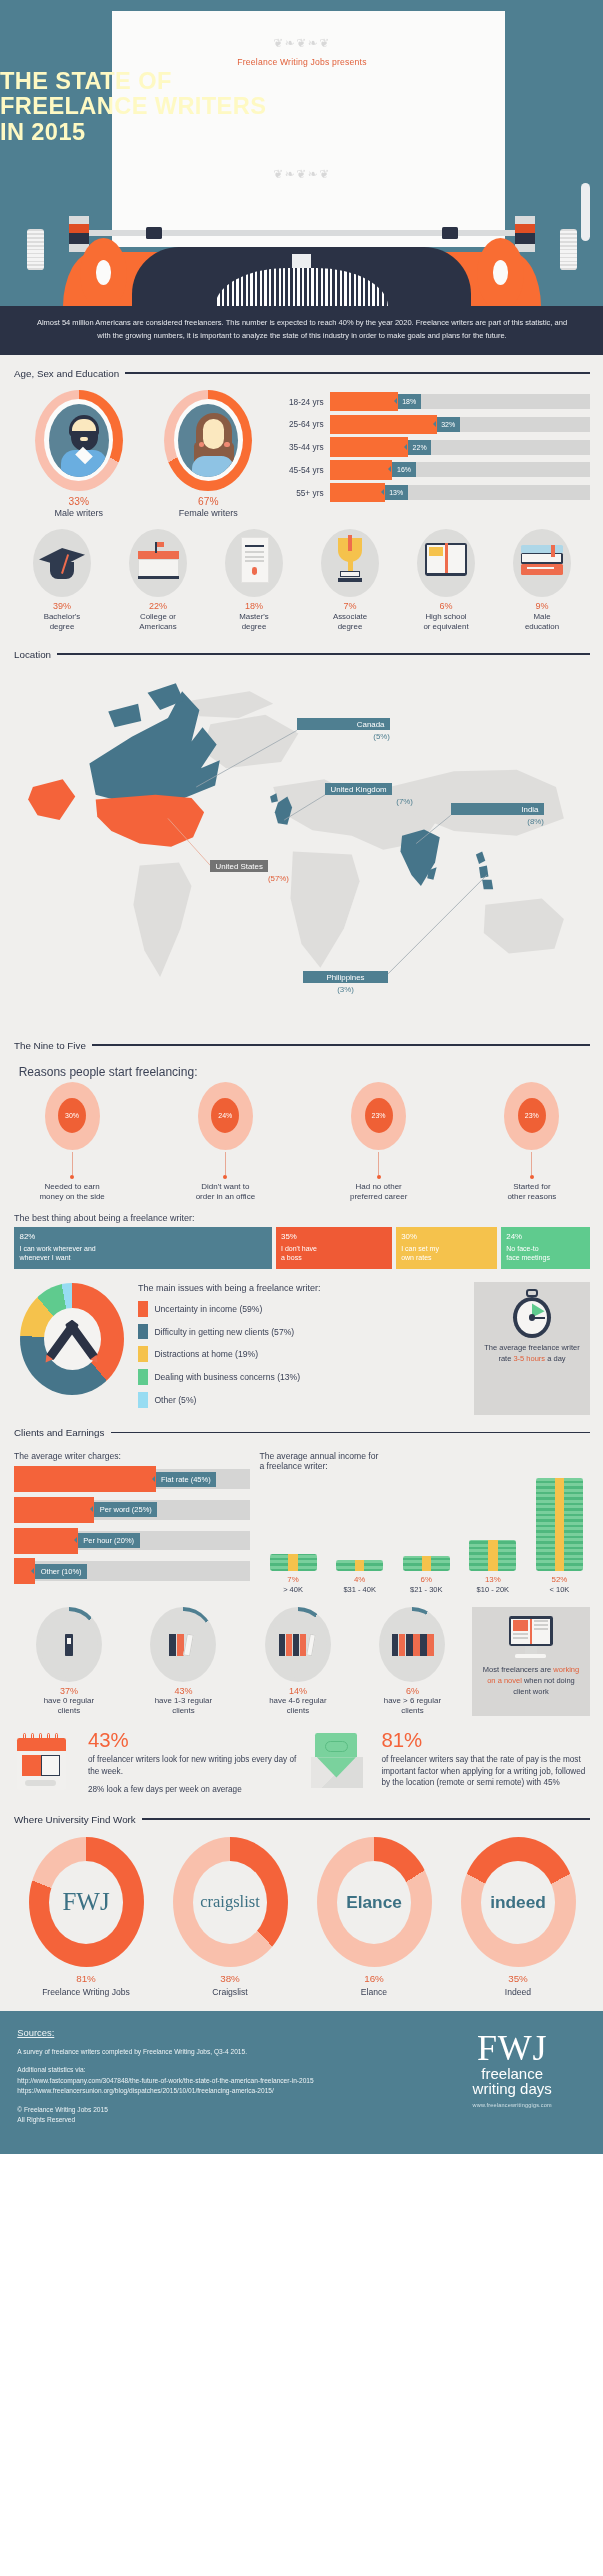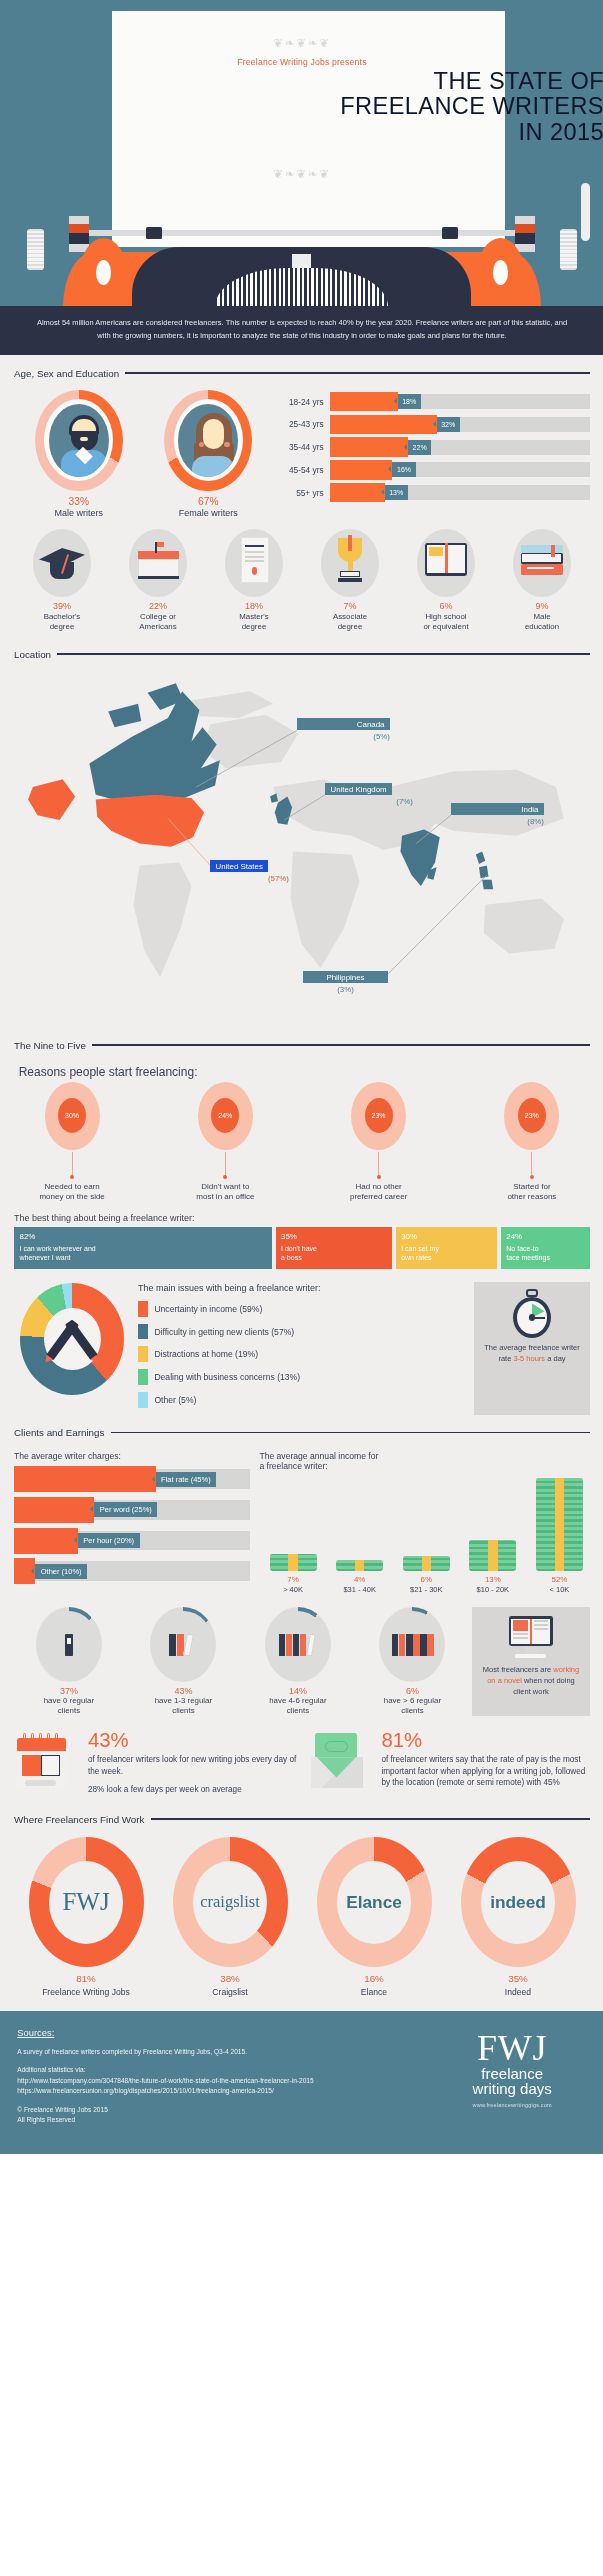--- a/index.html
+++ b/index.html
@@ -15,22 +15,22 @@
   .hero { position: relative; width: 604px; height: 306px; background: #4f7f91; overflow: hidden; }
   .hero-paper {
     position: absolute; left: 112px; top: 11px; width: 393px; height: 236px;
     background: #fbfbfa;
   }
   .hero-presents {
     position: absolute; top: 57px; width: 100%; text-align: center;
     font-size: 8.6px; color: #e1603a; letter-spacing: 0.2px;
   }
   .hero-title {
-    position: absolute; top: 69px; width: 100%; text-align: right;
-    font-size: 23.6px; line-height: 1.08; color: #0f172a; font-weight: 400;
+    position: absolute; top: 69px; width: 100%; text-align: left;
+    font-size: 23.6px; line-height: 1.08; color: #fef9c3; font-weight: 700;
     letter-spacing: 0.4px;
   }
   .orn { position:absolute; width:100%; text-align:center; color:#d8d8d8; font-size: 11.8px; letter-spacing: 1.6px;}
   .orn.top { top: 36px; }
   .orn.bot { top: 167px; }
 
   
   .tw { position: absolute; left: 0; bottom: 0; width: 604px; height: 90px; }
   .tw-bar { position:absolute; left: 75px; top: 14px; width: 453px; height: 5.5px; background:#d9dbdc; border-radius:2.4px;}
   .tw-bar-k { position:absolute; top: 11px; width: 15.7px; height: 11.8px; background:#2b3245; border-radius:1.6px;}
@@ -115,21 +115,21 @@
   .edu-item .blob { width: 58px; height: 68px; margin: 0 auto; background:#dcdcda; border-radius:50%; position:relative; }
   .edu-item .pct { color:#e1603a; font-size: 9px; margin-top: 3.9px; }
   .edu-item .lbl { color:#3b4256; font-size: 7.9px; line-height:1.25; margin-top:0.8px;}
 
   
   .mapwrap { position:relative; height: 358px; margin-top: 4.7px; }
   .map-pin {
     position:absolute; background:#4f7f91; color:#fff; font-size:7.9px;
     padding: 1.6px 5.5px; white-space:nowrap;
   }
-  .map-pin.us { background:#1d4ed8; }
+  .map-pin.us { background:#737373; }
   .map-sub { position:absolute; font-size:7.9px; color:#4f7f91; }
   .map-sub.us { color:#e1603a; }
 
   
   .ntf { display:flex; gap: 11px; padding-top: 7.9px;}
   .clock-col { width: 119px; text-align:center; }
   .clockring { position:relative; width:91px; height:104px; margin:0 auto; }
   .clockring .face { position:absolute; left:11px; top:11px; right:11px; bottom:11px; border-radius:50%; background:#2b3245;}
   .clockring .dial { position:absolute; left:16.5px; top:16.5px; right:16.5px; bottom:16.5px; border-radius:50%; background:#f4f4f2;}
   .cl-hand{position:absolute;background:#2b3245;border-radius:1.6px;}
@@ -321,21 +321,21 @@
 
         <div class="agebars">
           <div class="agerow">
             <div class="al">18-24 yrs</div>
             <div class="track">
                 <div class="fill" style="width:26%"></div>
               <div class="tag" style="left:26%">18%</div>
               </div>
           </div>
           <div class="agerow">
-            <div class="al">25-43 yrs</div>
+            <div class="al">25-64 yrs</div>
             <div class="track">
                 <div class="fill" style="width:41%"></div>
               <div class="tag" style="left:41%">32%</div>
               </div>
           </div>
           <div class="agerow">
             <div class="al">35-44 yrs</div>
             <div class="track">
                 <div class="fill" style="width:30%"></div>
               <div class="tag" style="left:30%">22%</div>
@@ -541,21 +541,21 @@
               </div>
             </div>
             <div class="reason">
               <div class="halo">
                   <div class="core">24%</div>
                 </div>
               <div class="stem"></div>
                 <div class="dot"></div>
               <div class="lbl">
                 <span>Didn't want to</span><br>
-                <span>most in an office</span>
+                <span>order in an office</span>
               </div>
             </div>
             <div class="reason">
               <div class="halo">
                   <div class="core">23%</div>
                 </div>
               <div class="stem"></div>
                 <div class="dot"></div>
               <div class="lbl">
                 <span>Had no other</span><br>
@@ -842,21 +842,21 @@
           <div>
             <div class="big">81%</div>
             <div class="tx">of freelancer writers say that the rate of pay is the most important factor when applying for a writing job, followed by the location (remote or semi remote) with 45%</div>
           </div>
         </div>
       </div>
     </div>
 
     <div class="section">
       <div class="sec-head">
-        <div class="t">Where Freelancers Find Work</div>
+        <div class="t">Where University Find Work</div>
         <div class="rule"></div>
       </div>
 
       <div class="sites">
         <div class="site">
           <div class="ring2" style="background:conic-gradient(#f4633a 0 81%, #f9c0ac 81% 100%)">
             <div class="hole"></div>
             <div class="logo" style="font-family:'Liberation Serif',serif;font-size:25px;">FWJ</div>
           </div>
           <div class="pct">81%</div>

